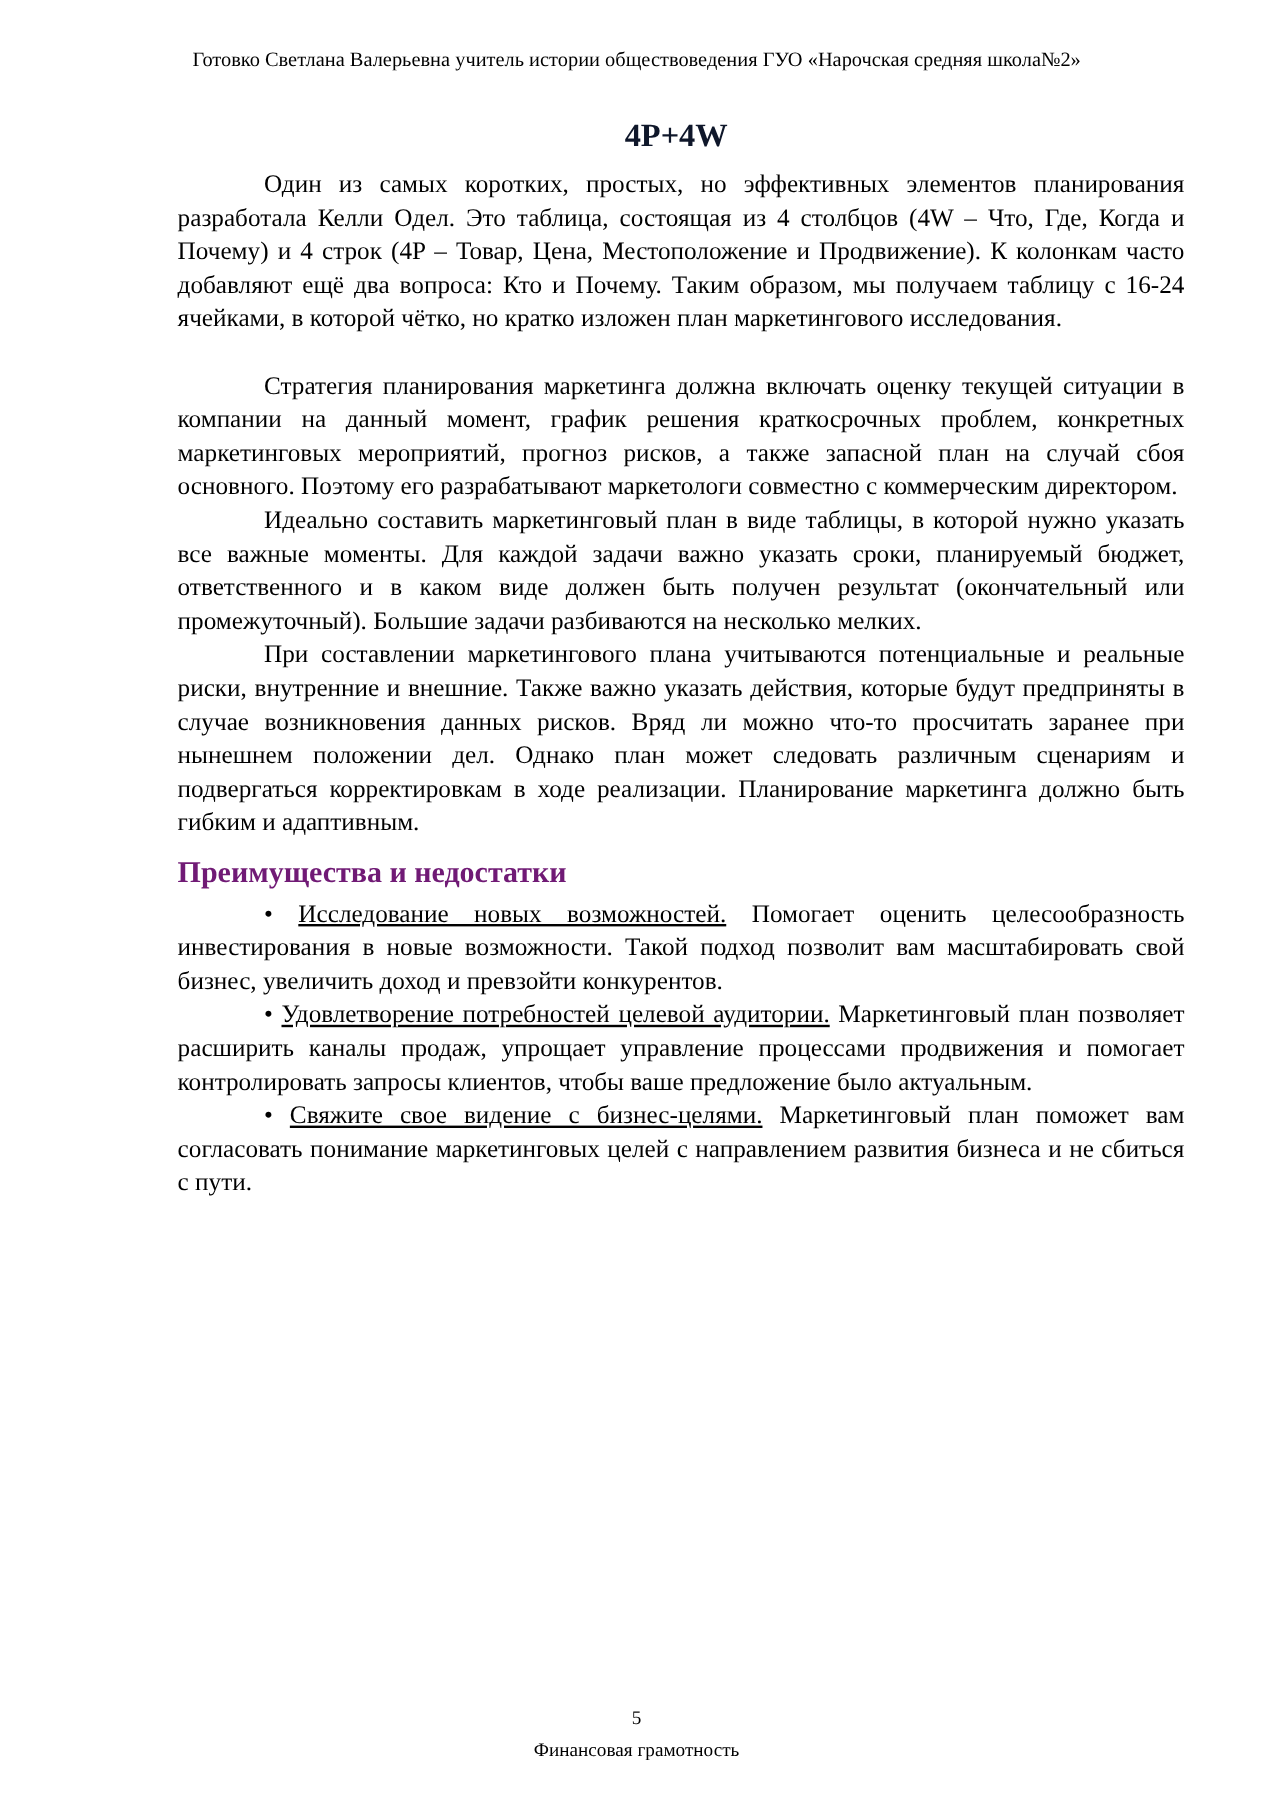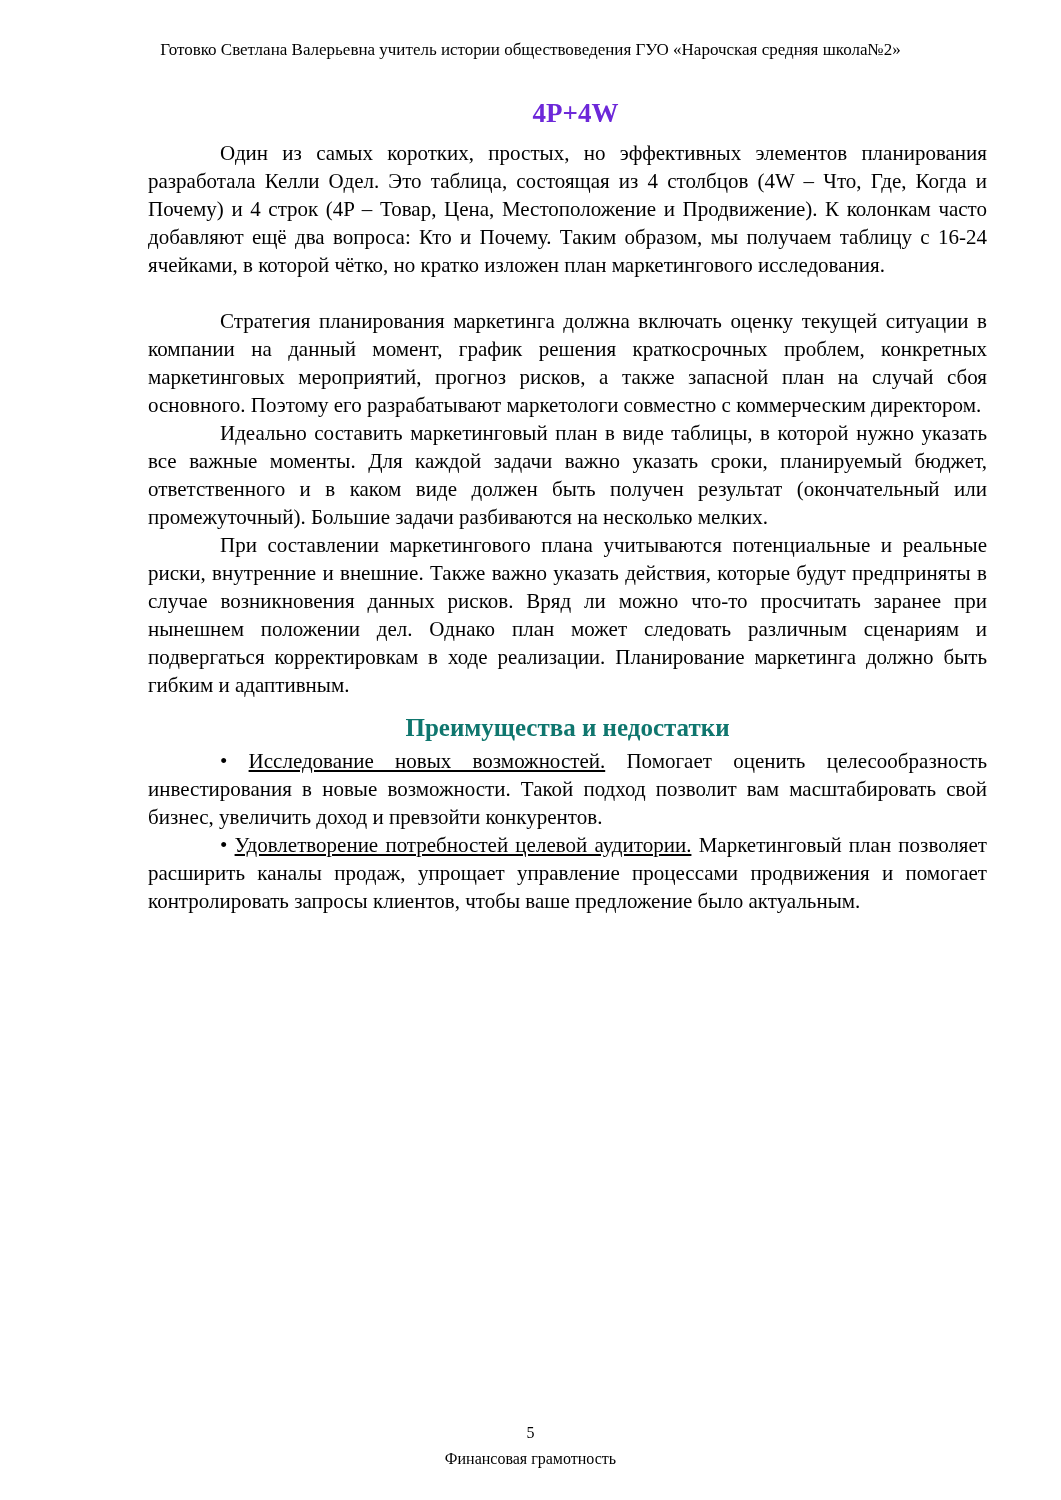--- a/index.html
+++ b/index.html
@@ -18,50 +18,50 @@
     left: 76px;
     right: 76px;
     text-align: center;
     font-size: 17px;
     line-height: 20px;
     white-space: nowrap;
   }
   .doc-title {
     position: absolute;
     top: 96px;
-    left: 156px;
+    left: 144px;
     width: 839px;
     text-align: center;
     font-size: 27px;
     font-weight: bold;
-    color: #6d28d9;
+    color: #0f172a;
     line-height: 34px;
   }
   .content {
     position: absolute;
     top: 139px;
     left: 148px;
     width: 839px;
     font-size: 21px;
     line-height: 28px;
     text-align: justify;
     font-family: Liberation Serif, serif;
   }
   .content p {
     margin: 0;
     text-indent: 72px;
   }
   .para-gap { margin-bottom: 28px !important; }
   .section-heading {
     text-indent: 0 !important;
-    text-align: center;
+    text-align: left;
     font-weight: bold;
     font-size: 25px;
     line-height: 34px;
-    color: #0f766e;
+    color: #701a75;
     margin-top: 12px !important;
     margin-bottom: 2px !important;
   }
   .bullet .marker { display: inline; }
   .bullet .lead { text-decoration: underline; }
   .footer {
     position: absolute;
     top: 1420px;
     left: 0;
     right: 0;
@@ -98,20 +98,25 @@
       <span class="lead">Исследование новых возможностей.</span>
       <span>Помогает оценить целесообразность инвестирования в новые возможности. Такой подход позволит вам масштабировать свой бизнес, увеличить доход и превзойти конкурентов.</span>
     </p>
 
     <p class="bullet">
       <span class="marker">•</span>
       <span class="lead">Удовлетворение потребностей целевой аудитории.</span>
       <span>Маркетинговый план позволяет расширить каналы продаж, упрощает управление процессами продвижения и помогает контролировать запросы клиентов, чтобы ваше предложение было актуальным.</span>
     </p>
 
+    <p class="bullet">
+      <span class="marker">•</span>
+      <span class="lead">Свяжите свое видение с бизнес-целями.</span>
+      <span>Маркетинговый план поможет вам согласовать понимание маркетинговых целей с направлением развития бизнеса и не сбиться с пути.</span>
+    </p>
 
   </div>
 
   <div class="footer">
     <div>5</div>
     <div>Финансовая грамотность</div>
   </div>
 
 </div>
 

